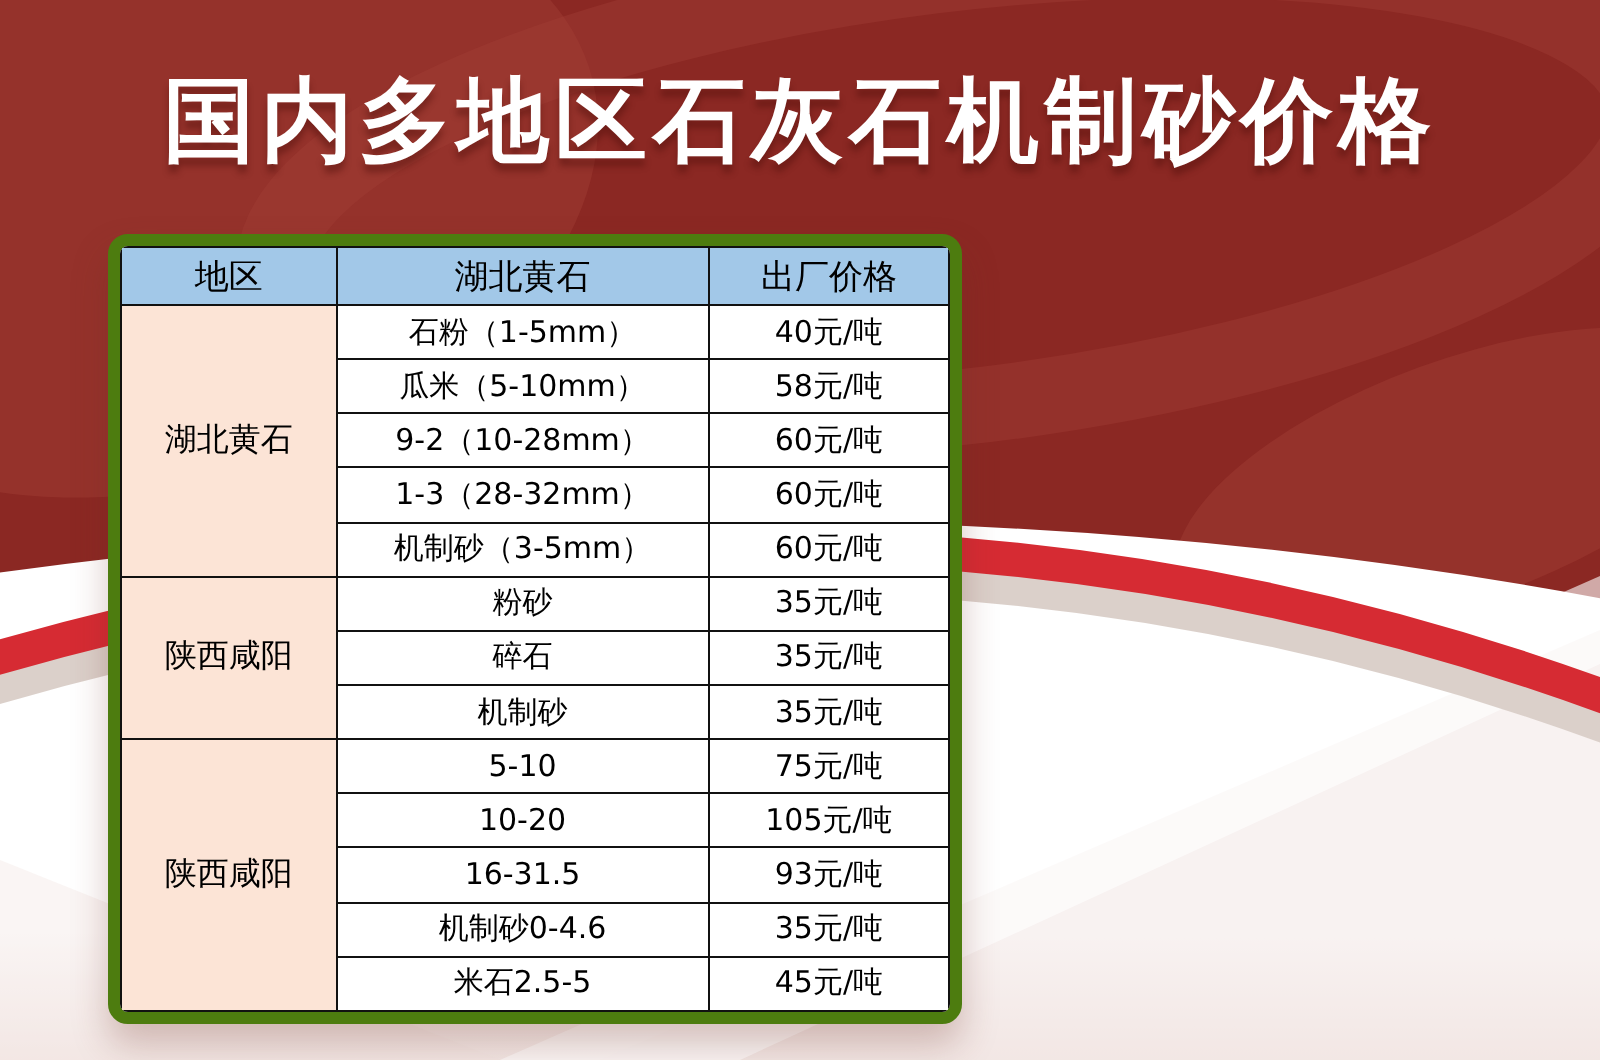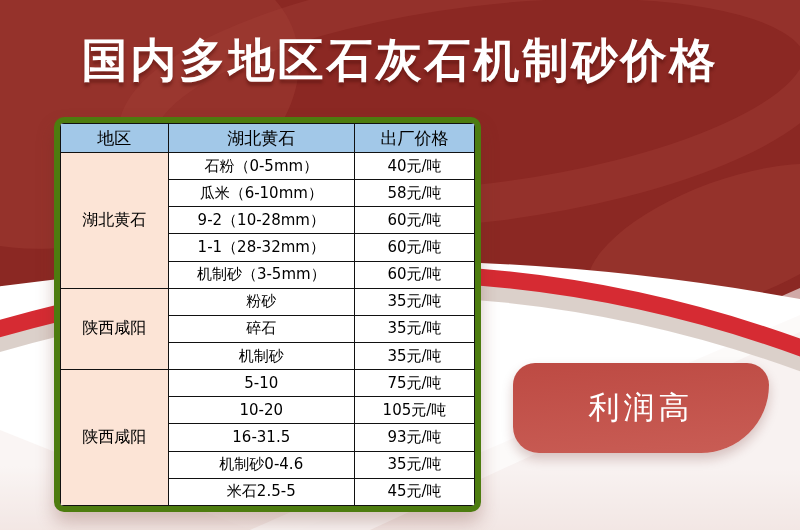--- a/index.html
+++ b/index.html
@@ -107,33 +107,33 @@
       <thead>
         <tr>
           <th>地区</th>
           <th>湖北黄石</th>
           <th>出厂价格</th>
         </tr>
       </thead>
       <tbody>
           <tr>
             <td class="region" rowspan="5">湖北黄石</td>
-            <td class="spec">石粉（0-5mm）</td>
+            <td class="spec">石粉（1-5mm）</td>
             <td class="price">40元/吨</td>
           </tr>
           <tr>
-            <td class="spec">瓜米（6-10mm）</td>
+            <td class="spec">瓜米（5-10mm）</td>
             <td class="price">58元/吨</td>
           </tr>
           <tr>
             <td class="spec">9-2（10-28mm）</td>
             <td class="price">60元/吨</td>
           </tr>
           <tr>
-            <td class="spec">1-1（28-32mm）</td>
+            <td class="spec">1-3（28-32mm）</td>
             <td class="price">60元/吨</td>
           </tr>
           <tr>
             <td class="spec">机制砂（3-5mm）</td>
             <td class="price">60元/吨</td>
           </tr>
           <tr>
             <td class="region" rowspan="3">陕西咸阳</td>
             <td class="spec">粉砂</td>
             <td class="price">35元/吨</td>
@@ -164,15 +164,14 @@
             <td class="price">35元/吨</td>
           </tr>
           <tr>
             <td class="spec">米石2.5-5</td>
             <td class="price">45元/吨</td>
           </tr>
         </tbody>
     </table>
   </div>
 
-  <div class="callout callout-profit">利润高</div>
 
 </div>
 
 </body></html>

